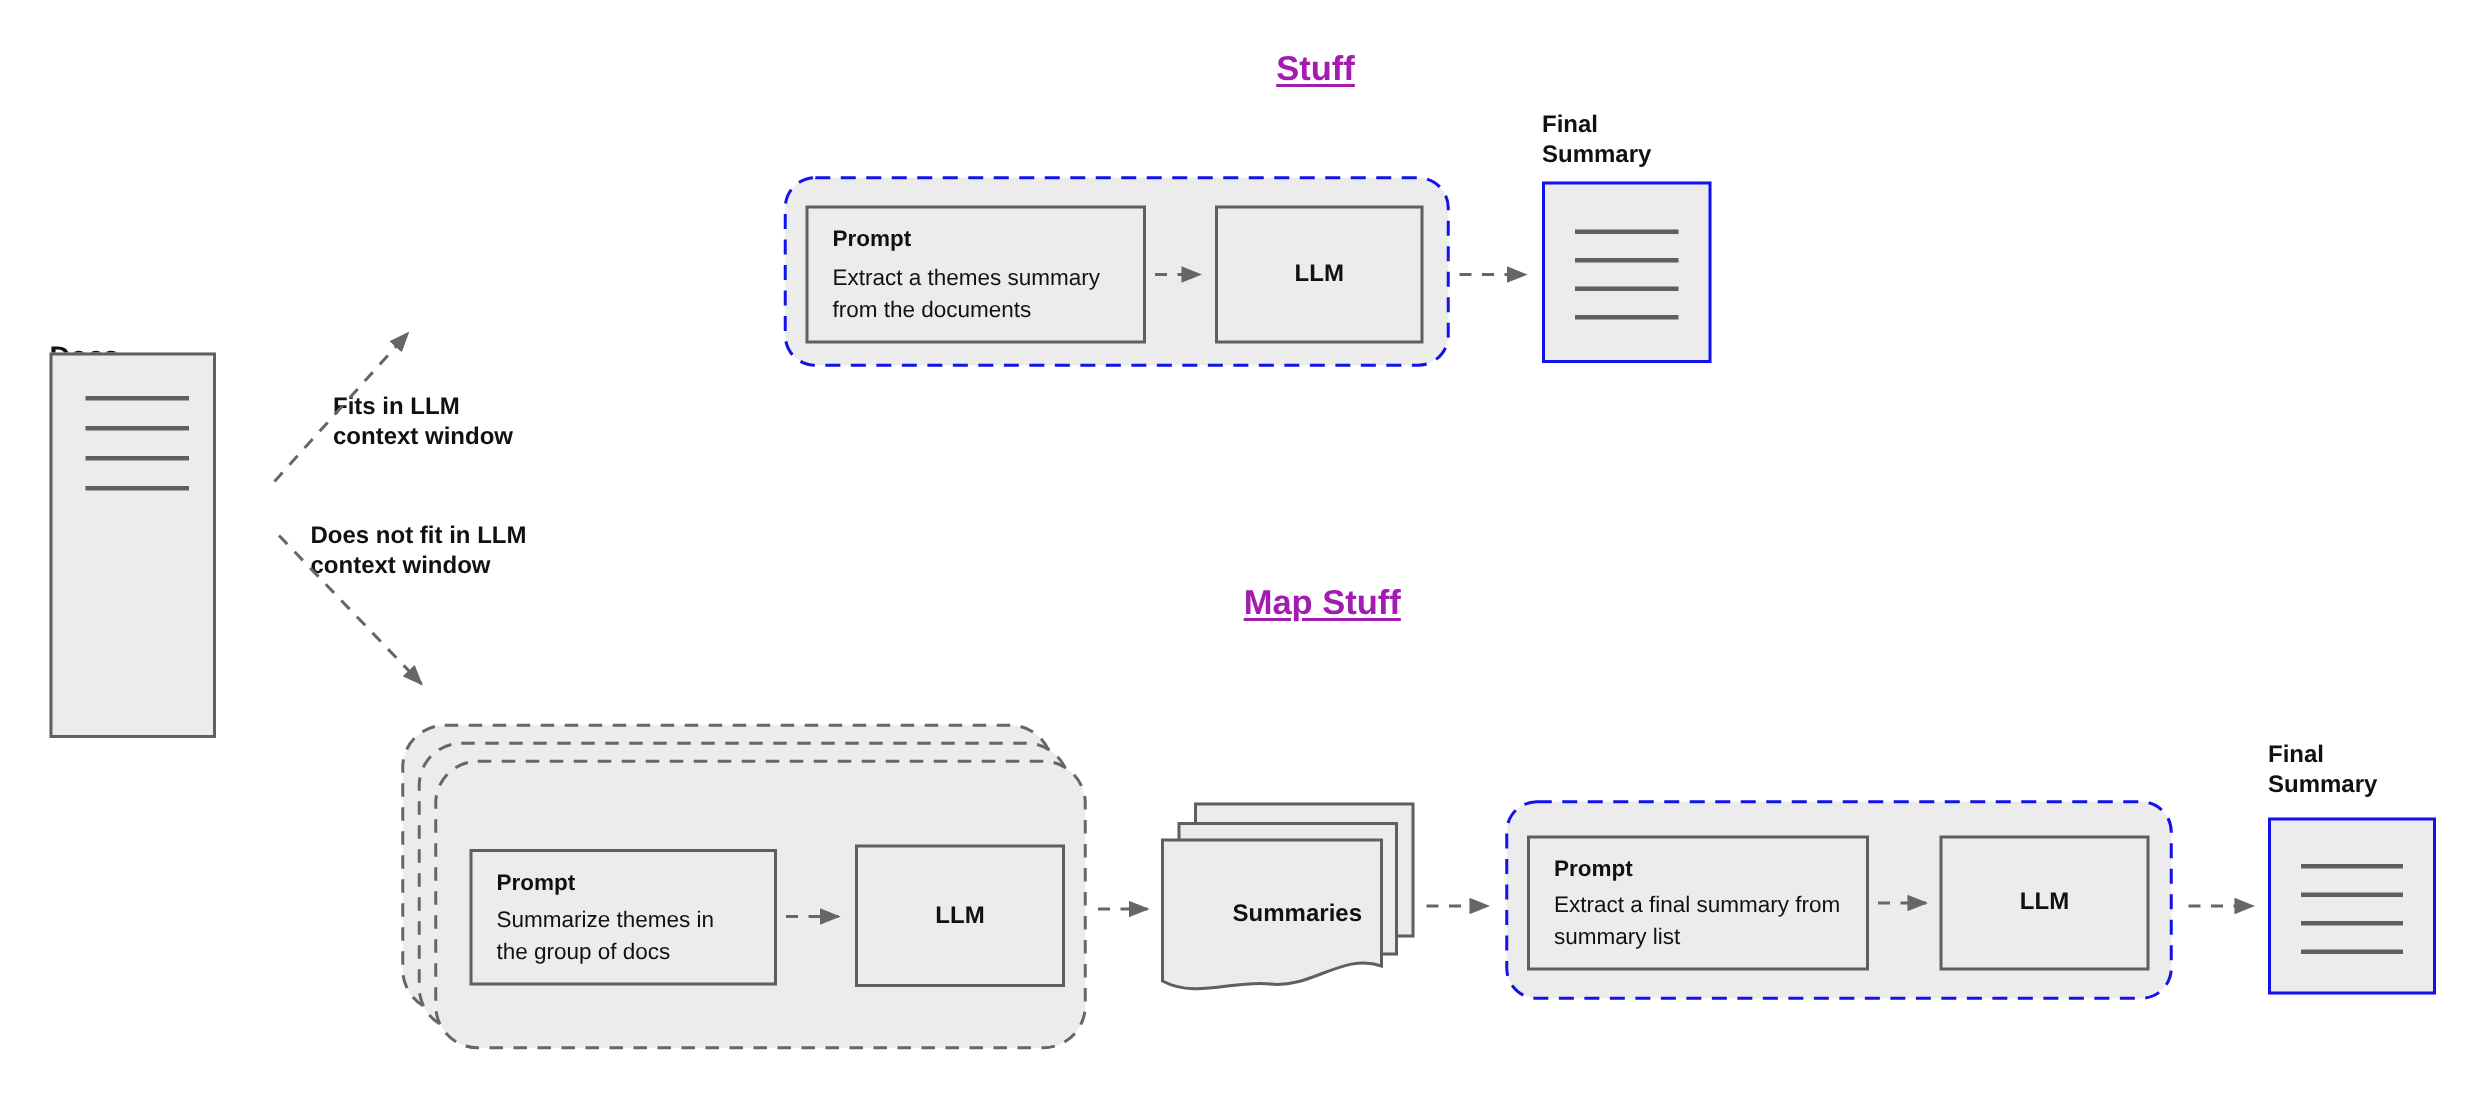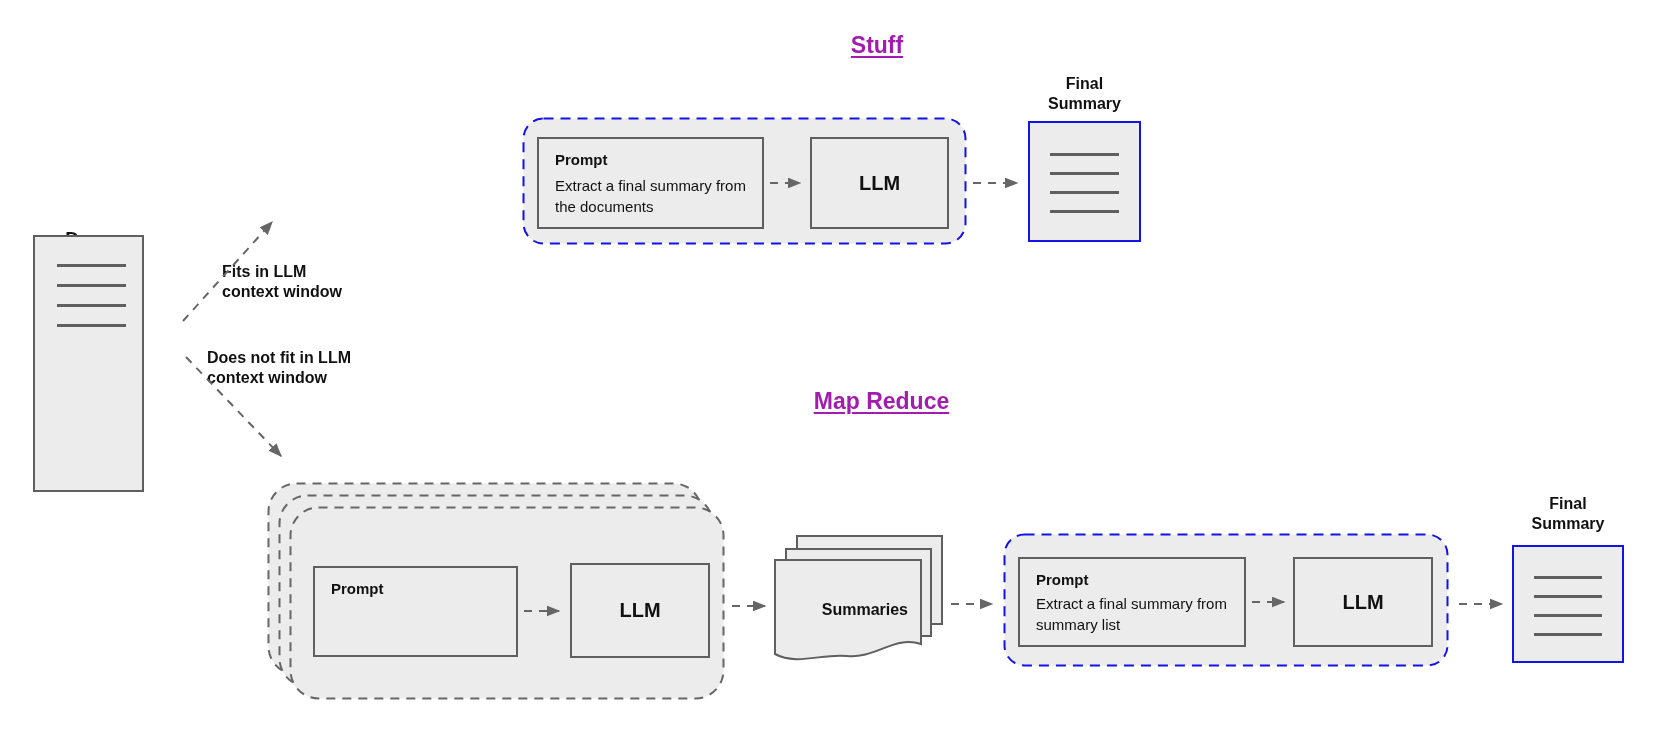--- a/index.html
+++ b/index.html
@@ -38,21 +38,20 @@
   .dash-rect { fill: var(--shape-fill); stroke-width: 2; }
   .dash-blue { stroke: var(--accent-blue); stroke-dasharray: 10 7; }
   .dash-gray { stroke: var(--connector-gray); stroke-dasharray: 9 7; }
 
   
   .shape-title {
     position: absolute;
     font-weight: bold;
     font-size: 16px;
     line-height: 20px;
-    text-align: center;
     white-space: pre-line;
     color: var(--text-black);
   }
   .section-title {
     position: absolute;
     font-weight: bold;
     font-size: 23px;
     text-align: center;
     text-decoration: underline;
     text-decoration-thickness: 2px;
@@ -67,21 +66,21 @@
     padding: 10px 16px;
     font-size: 15px;
     line-height: 21px;
   }
   .prompt-box .p-title { font-weight: bold; }
   .llm-box {
     display: flex;
     align-items: center;
     justify-content: center;
     font-weight: bold;
-    font-size: 20px;
+    font-size: 16px;
   }
   .branch-label {
     position: absolute;
     font-weight: bold;
     font-size: 16px;
     line-height: 20px;
     text-align: left;
     white-space: pre-line;
   }
 
@@ -136,51 +135,52 @@
 context window</div>
 
   <div class="section-title" style="left:797px; top:32px; width:160px;">Stuff</div>
 
   <svg class="abs" style="left:522px; top:117px;" width="445" height="128">
     <rect class="dash-rect dash-blue" x="1.5" y="1.5" width="442" height="125" rx="20" ry="20"></rect>
   </svg>
 
   <div class="solid-box prompt-box" style="left:537px; top:137px; width:227px; height:92px;">
     <span class="p-title">Prompt</span>
-    <span class="p-body">Extract a final summary from the documents</span>
+    <span class="p-body">Extract a themes summary from the documents</span>
   </div>
 
   <div class="solid-box llm-box" style="left:810px; top:137px; width:139px; height:92px;">LLM</div>
 
   <div class="shape-title" style="left:1028px; top:74px; width:113px;">Final
 Summary</div>
 
   <div class="blue-solid-box" style="left:1028px; top:121px; width:113px; height:121px;">
     <div class="doc-lines" style="left:20px; top:30px; width:69px; gap:16px;">
       <div class="hline"></div>
       <div class="hline"></div>
       <div class="hline"></div>
       <div class="hline"></div>
     </div>
   </div>
 
-  <div class="section-title" style="left:789px; top:388px; width:185px;">Map Reduce</div>
+  <div class="section-title" style="left:789px; top:388px; width:185px;">Map Stuff</div>
 
   <svg class="abs" style="left:267px; top:482px;" width="436" height="194">
     <rect class="dash-rect dash-gray" x="1.5" y="1.5" width="433" height="191" rx="28" ry="28"></rect>
   </svg>
   <svg class="abs" style="left:278px; top:494px;" width="436" height="194">
     <rect class="dash-rect dash-gray" x="1.5" y="1.5" width="433" height="191" rx="28" ry="28"></rect>
   </svg>
   <svg class="abs" style="left:289px; top:506px;" width="436" height="194">
     <rect class="dash-rect dash-gray" x="1.5" y="1.5" width="433" height="191" rx="28" ry="28"></rect>
   </svg>
 
   <div class="solid-box prompt-box" style="left:313px; top:566px; width:205px; height:91px;">
     <span class="p-title">Prompt</span>
+    <span class="p-body">Summarize themes in the group of docs</span>
   </div>
 
   <div class="solid-box llm-box" style="left:570px; top:563px; width:140px; height:95px;">LLM</div>
 
   <div class="solid-box" style="left:796px; top:535px; width:147px; height:90px;"></div>
   <div class="solid-box" style="left:785px; top:548px; width:147px; height:89px;"></div>
   <svg class="abs" style="left:773px; top:558px;" width="150" height="104">
     <path class="wavy-doc" d="M2,2 H148 V86 C122,77 102,101 74,98 C50,95 24,108 2,96 Z"></path>
   </svg>
   <div class="summaries-label" style="left:788px; top:601px; width:120px;">Summaries</div>

